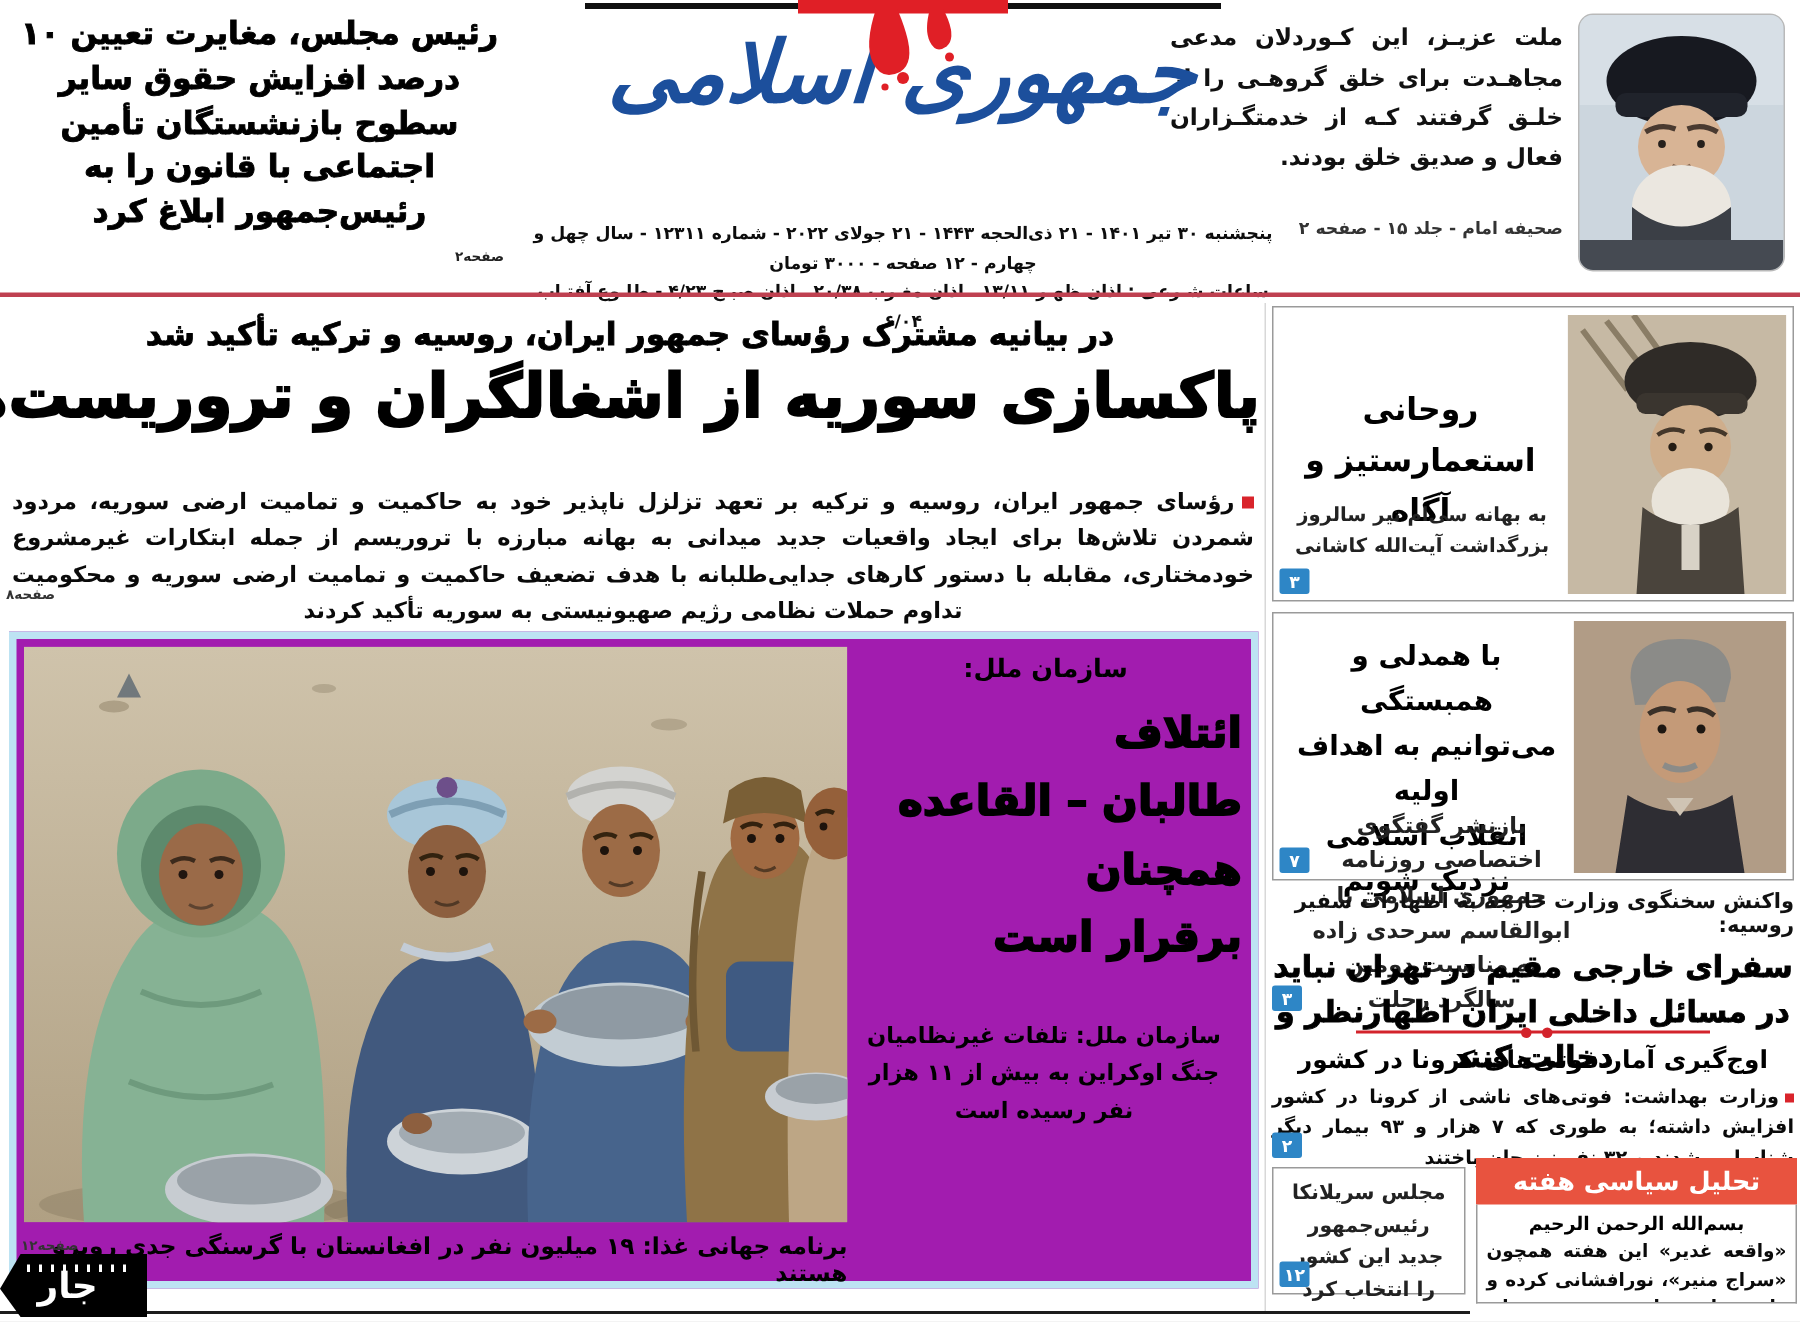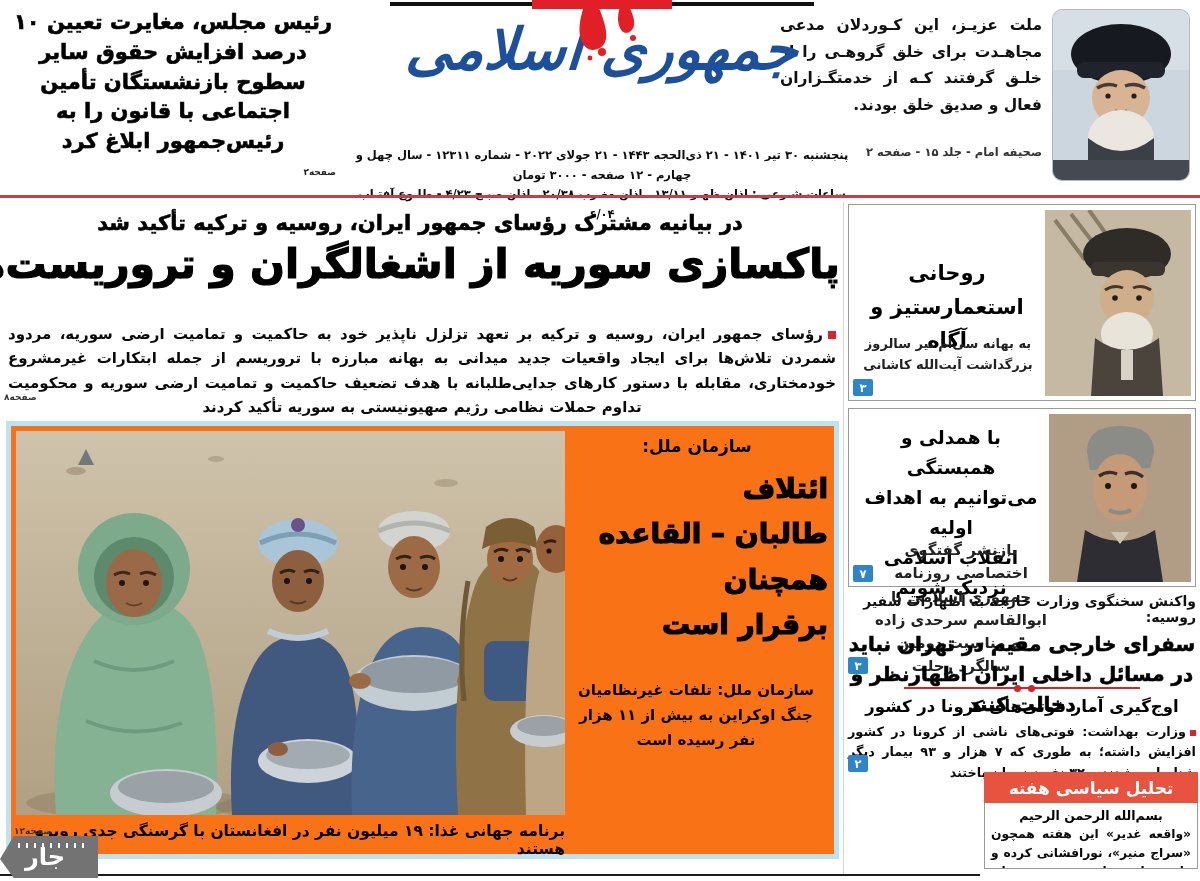--- a/index.html
+++ b/index.html
@@ -47,32 +47,32 @@
                    font-size:41px; font-weight:bold; letter-spacing:-0.5px; color:#000; }
   .lead-body { left:8px; top:322px; width:828px; font-size:15px; font-weight:bold;
                line-height:1.62; text-align:justify; text-align-last:center; color:#0a0a0a; }
   .lead-page-ref { left:4px; top:392px; font-size:9px; font-weight:bold; color:#333; }
   .bullet { display:inline-block; width:8px; height:8px; background:#d9242b;
             margin-left:5px; vertical-align:middle; }
   .bullet.small { width:6px; height:6px; margin-left:4px; }
 
   
   .feature-box { left:6px; top:421px; width:833px; height:438px;
-                 border:5px solid #bde3f3; background:#f97316; }
+                 border:5px solid #bde3f3; background:#a21caf; }
   .feature-left { position:absolute; right:6px; top:10px; width:262px; text-align:center; }
   .feature-kicker { font-size:17px; font-weight:bold; color:#000; }
   .feature-headline { margin-top:10px; font-size:28px; font-weight:bold; line-height:1.62; color:#000; }
   .feature-subrow { position:absolute; right:6px; top:252px; width:264px; display:flex; gap:12px; }
   .feature-sub { flex:1; font-size:15px; font-weight:bold; line-height:1.66; text-align:center; color:#000; }
   .feature-photo { position:absolute; left:5px; top:5px; width:549px; height:384px; overflow:hidden; }
   .feature-caption { position:absolute; left:5px; top:396px; width:549px; text-align:right;
                      font-size:15.5px; font-weight:bold; color:#000; }
 
   .watermark-page-ref { left:14px; top:826px; font-size:9px; font-weight:bold; color:#333; z-index:6; }
-  .jaar { left:0; top:836px; width:98px; height:42px; background:#737373; z-index:5;
+  .jaar { left:0; top:836px; width:98px; height:42px; background:#000000; z-index:5;
           clip-path:polygon(0 55%, 14% 0, 100% 0, 100% 100%, 14% 100%);
           display:flex; align-items:center; justify-content:center; }
   .jaar-text { color:#fff; font-size:24px; font-weight:bold; letter-spacing:6px; padding-right:8px; }
   .jaar-ruler { position:absolute; left:18px; top:7px; width:72px; height:5px;
                 background:repeating-linear-gradient(90deg,#fff 0 2px,transparent 2px 8px); }
   .bottom-rule { left:0; top:874px; width:980px; height:2px; background:#1c1c1c; }
 
   
   .sbox { background:#fff; border:1px solid #9a9a9a; }
   .badge { position:absolute; left:4px; bottom:4px; min-width:20px; height:17px; padding:0 3px;
@@ -326,20 +326,24 @@
       <span class="dot d2"></span>
     </div>
   </div>
 
   <div class="abs corona">
     <div class="corona-title">اوج‌گیری آمار فوتی‌های کرونا در کشور</div>
     <div class="corona-body"><span class="bullet small"></span><span>وزارت بهداشت: فوتی‌های ناشی از کرونا در کشور افزایش داشته؛ به طوری که ۷ هزار و ۹۳ بیمار دیگر شناسایی شدند و ۳۲ نفر نیز جان باختند</span></div>
     <div class="badge">۲</div>
   </div>
 
+  <div class="abs srilanka">
+    <div class="srilanka-text">مجلس سریلانکا رئیس‌جمهور جدید این کشور را انتخاب کرد</div>
+    <div class="badge">۱۲</div>
+  </div>
 
   <div class="abs analysis">
     <div class="analysis-banner">تحلیل سیاسی هفته</div>
     <div class="analysis-body-box">
       <div class="analysis-bismillah">بسم‌الله الرحمن الرحیم</div>
       <div class="analysis-body">«واقعه غدیر» این هفته همچون «سراج منیر»، نورافشانی کرده و راه سعادت را به بشریت نشان داد ولی غدیر در طول زمان و اعصار اگر تنها به عنوان یک واقعیت تاریخی مورد بحث و تبلیغ</div>
     </div>
   </div>
 
 </div>

